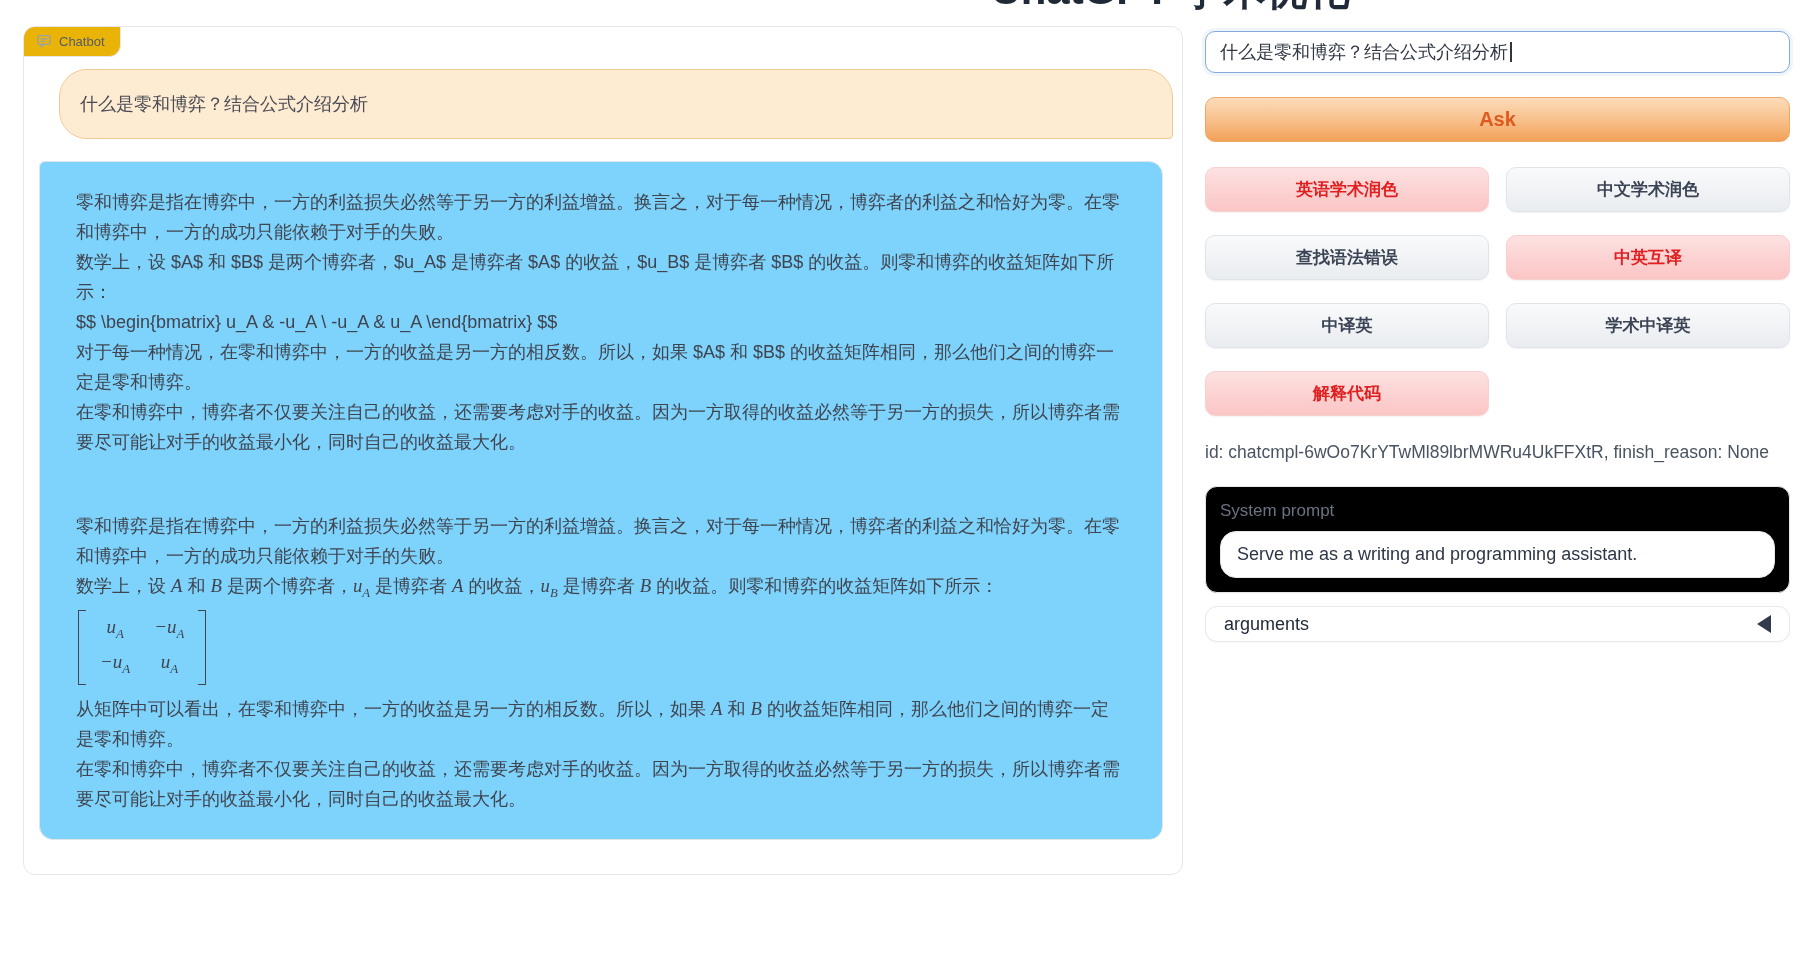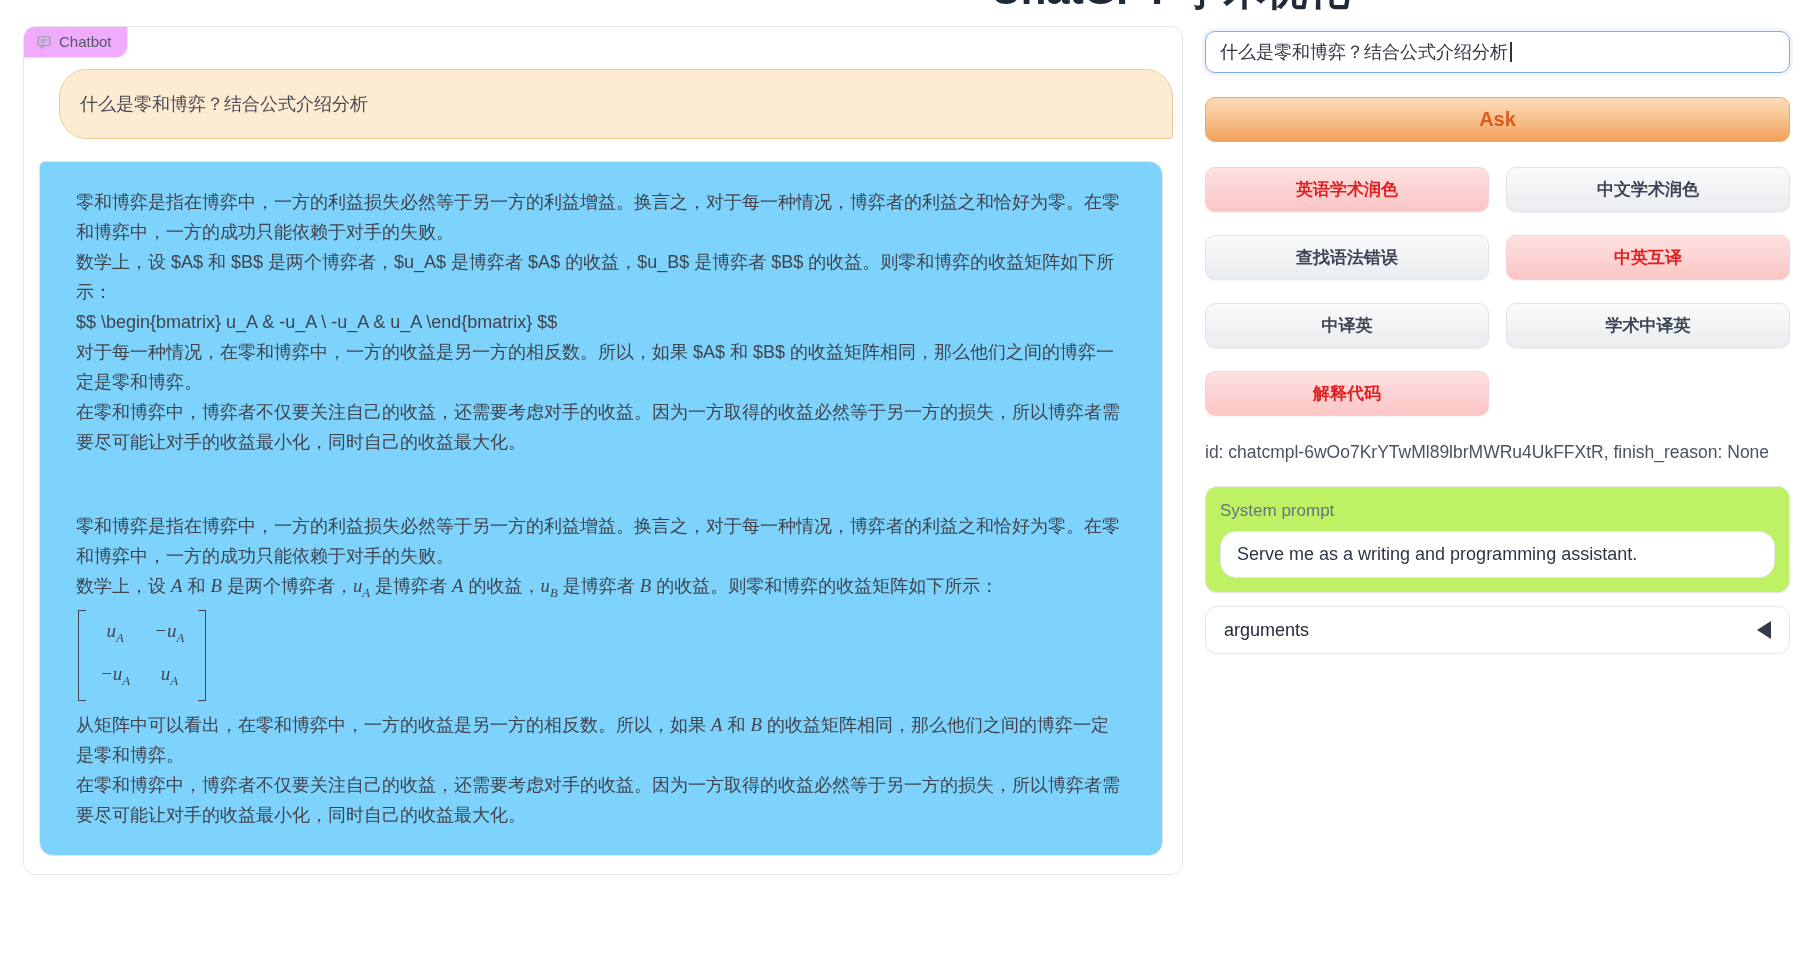--- a/index.html
+++ b/index.html
@@ -24,24 +24,24 @@
 
   
   .chat-panel {
     position: absolute; left: 23px; top: 26px; width: 1160px; height: 849px;
     background: #ffffff; border: 1px solid #E5E7EB; border-radius: 12px;
   }
   .chat-label-tab {
     position: absolute; left: 0; top: 0;
     display: inline-flex; align-items: center; gap: 7px;
     padding: 6px 15px 7px 12px;
-    background: #f0abfc;
+    background: #eab308;
     border-right: 1px solid #E5E7EB; border-bottom: 1px solid #E5E7EB;
     border-radius: 11px 0 12px 0;
-    font-size: 15px; color: #545B66;
+    font-size: 13px; color: #545B66;
   }
   .chat-label-tab svg { display: block; }
 
   .user-bubble {
     position: absolute; left: 35px; top: 42px; width: 1114px; height: 70px;
     background: #FDEBD2; border: 1px solid #F2CB94;
     border-radius: 28px 28px 4px 28px;
     display: flex; align-items: center;
     padding: 0 20px;
     font-size: 18px; color: #4A4B55;
@@ -60,21 +60,21 @@
   .math { font-family: "Liberation Serif", "DejaVu Serif", serif; font-style: italic; font-size: 1.04em; }
   .math sub { font-size: 0.68em; font-style: italic; }
 
   .matrix { display: inline-flex; align-items: stretch; margin: 2px 0 2px 2px; }
   .m-brack { width: 8px; }
   .m-left  { border-left: 1.8px solid #40444F; border-top: 1.8px solid #40444F; border-bottom: 1.8px solid #40444F; }
   .m-right { border-right: 1.8px solid #40444F; border-top: 1.8px solid #40444F; border-bottom: 1.8px solid #40444F; }
   .m-grid {
     display: grid; grid-template-columns: auto auto;
     column-gap: 24px; row-gap: 0px;
-    padding: 3px 14px; line-height: 36px;
+    padding: 3px 14px; line-height: 28px;
     font-size: 19px;
   }
   .m-grid .math { font-size: 19px; }
   .m-cell { text-align: center; }
 
   
   .right-col { position: absolute; left: 1205px; top: 31px; width: 585px; }
 
   .question-box {
     width: 585px; height: 42px;
@@ -111,33 +111,33 @@
   .fn-accent {
     border: 1px solid #FAD0D0;
     background: linear-gradient(180deg, #FDE1E1 0%, #FBC5C5 100%);
     color: #E02020;
   }
 
   .status-line { margin-top: 26px; font-size: 17.5px; color: #4A5361; }
 
   .sys-box {
     margin-top: 23px; width: 585px;
-    background: #bef264; border: 1px solid #E5E7EB; border-radius: 12px;
+    background: #000000; border: 1px solid #E5E7EB; border-radius: 12px;
     padding: 14px; box-shadow: 0 1px 2px rgba(0,0,0,0.03);
   }
   .sys-label { font-size: 17px; color: #6A7280; }
   .sys-input {
     margin-top: 10px; height: 47px;
     background: #fff; border: 1px solid #E3E6EA; border-radius: 16px;
     display: flex; align-items: center; padding: 0 16px;
     font-size: 18px; color: #2E3646;
   }
 
   .accordion {
-    margin-top: 13px; width: 585px; height: 48px;
+    margin-top: 13px; width: 585px; height: 36px;
     background: #fff; border: 1px solid #E5E7EB; border-radius: 12px;
     display: flex; align-items: center; justify-content: space-between;
     padding: 0 18px; cursor: pointer;
     box-shadow: 0 1px 2px rgba(0,0,0,0.03);
     font-size: 18px; color: #232B39;
   }
   .tri-left {
     width: 0; height: 0;
     border-top: 9px solid transparent; border-bottom: 9px solid transparent;
     border-right: 14px solid #333B4A;

